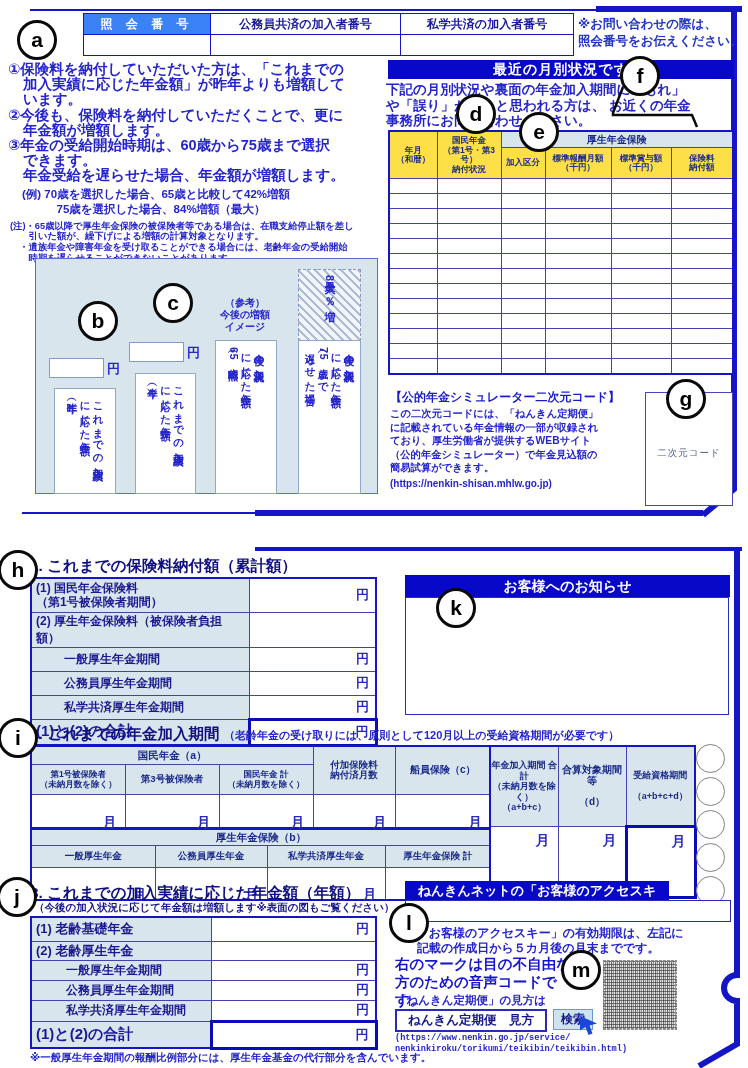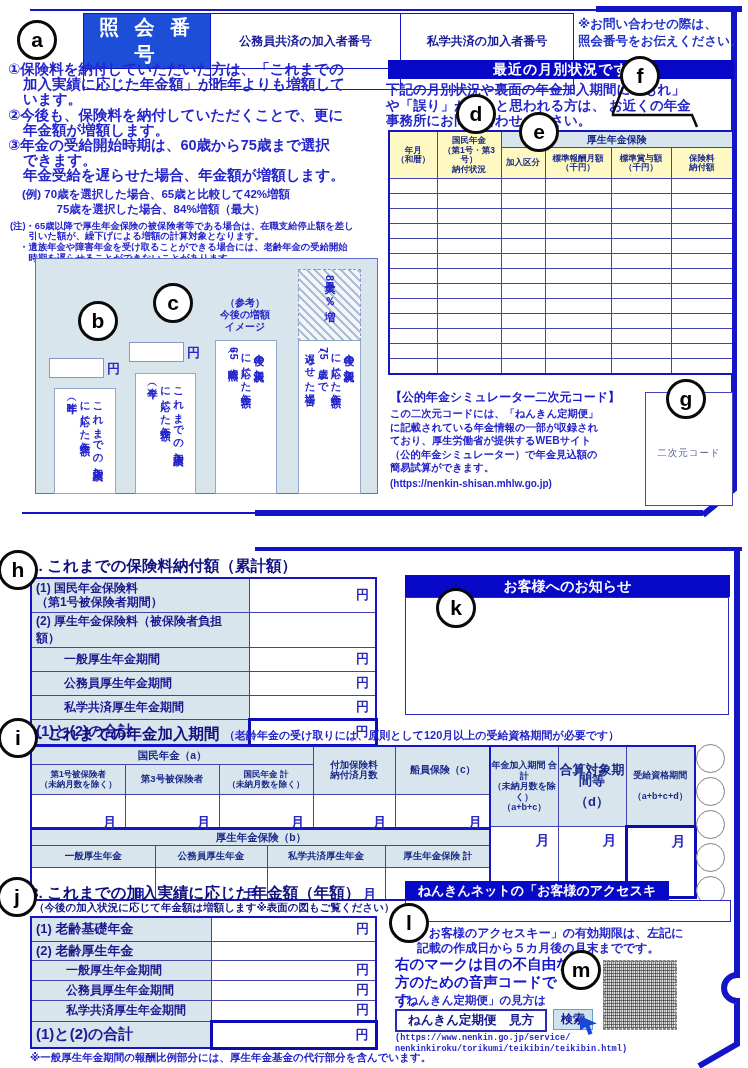--- a/index.html
+++ b/index.html
@@ -8,21 +8,21 @@
   .abs{position:absolute;}
   .hline{position:absolute;background:#1515c8;}
   .pre{white-space:pre-line;}
   
   .ann{position:absolute;width:34px;height:34px;border:3px solid #0a0a0a;border-radius:50%;
        background:#fff;color:#000;font-weight:bold;font-size:21px;line-height:34px;
        text-align:center;z-index:40;}
   
   .inq{border-collapse:collapse;table-layout:fixed;width:490px;}
   .inq td{border:1.5px solid #1515c8;height:20px;padding:0;}
-  .inq .hd-blue{background:#1d4ed8;color:#fff;font-weight:700;font-size:20px;text-align:center;letter-spacing:5px;}
+  .inq .hd-blue{background:#3b82f6;color:#fff;font-weight:700;font-size:12px;text-align:center;letter-spacing:5px;}
   .inq .hd{color:#1a1a99;font-weight:700;font-size:12px;text-align:center;}
   
   .pt{white-space:pre-line;font-size:14.5px;line-height:15.2px;font-weight:600;color:#2525cc;
       padding-left:15px;text-indent:-15px;}
   
   .chartbox{position:absolute;left:35px;top:258px;width:341px;height:234px;background:#d8e5ec;
             border:1px solid #5c6ecc;}
   .bar{position:absolute;background:#fff;border:1px solid #93a7c9;display:flex;justify-content:center;}
   .vtext{writing-mode:vertical-rl;white-space:pre-line;font-size:10.5px;font-weight:700;color:#2525cc;
          line-height:13px;margin-top:5px;letter-spacing:1px;}
@@ -30,21 +30,21 @@
   .yen-s{position:absolute;font-size:13px;font-weight:700;color:#2525cc;}
   .hatch{position:absolute;background-image:repeating-linear-gradient(45deg,#aebdd2 0 2px,rgba(255,255,255,0) 2px 6px);
          background-color:#f2f6fa;border:1px dashed #8899c9;display:flex;justify-content:center;}
   
   .bluebar{position:absolute;background:#0808c8;color:#fff;font-weight:700;text-align:center;}
   
   .mon{border-collapse:collapse;table-layout:fixed;width:344px;border:2px solid #1515c8;}
   .mon td{border:1px solid #4343b0;padding:0;font-size:8.5px;color:#1a2a8a;text-align:center;
           font-weight:600;}
   .mon .grp{font-size:10px;height:15px;background:#d8e5ec;}
-  .mon .h2c{height:30px;background:#fef9c3;white-space:pre-line;line-height:9.5px;}
+  .mon .h2c{height:30px;background:#fde047;white-space:pre-line;line-height:9.5px;}
   .mon tr.body td{height:14px;background:#fff;}
   
   .qrbox{position:absolute;border:1.5px solid #4444bb;background:#fff;display:flex;
          align-items:center;justify-content:center;}
   
   .stab{border-collapse:collapse;table-layout:fixed;border:2px solid #1515c8;}
   .stab td{border:1px solid #4343b0;padding:0 4px;color:#1a1a90;font-weight:600;font-size:12px;}
   .stab td.lab{background:#d8e5ec;}
   .stab td.val{background:#fff;text-align:right;font-size:13px;font-weight:700;color:#2828c0;padding-right:6px;}
   .stab td.dot{border-top:1px dotted #4343b0;}
@@ -431,21 +431,21 @@
         <colgroup>
             <col style="width:68px">
             <col style="width:68px">
             <col style="width:69px">
           </colgroup>
         <tbody>
             <tr style="height:80px;">
           <td style="font-size:9px;">年金加入期間 合計
 （未納月数を除く）
 （a+b+c）</td>
-          <td style="font-size:13px;text-align:center;">合算対象期間等
+          <td style="font-size:10px;text-align:center;">合算対象期間等
 
 （d）</td>
           <td style="font-size:9px;">受給資格期間
 
 （a+b+c+d）</td>
         </tr>
         <tr>
           <td class="mval mval-top">月</td>
           <td class="mval mval-top">月</td>
           <td class="mval mval-top strong">月</td>

